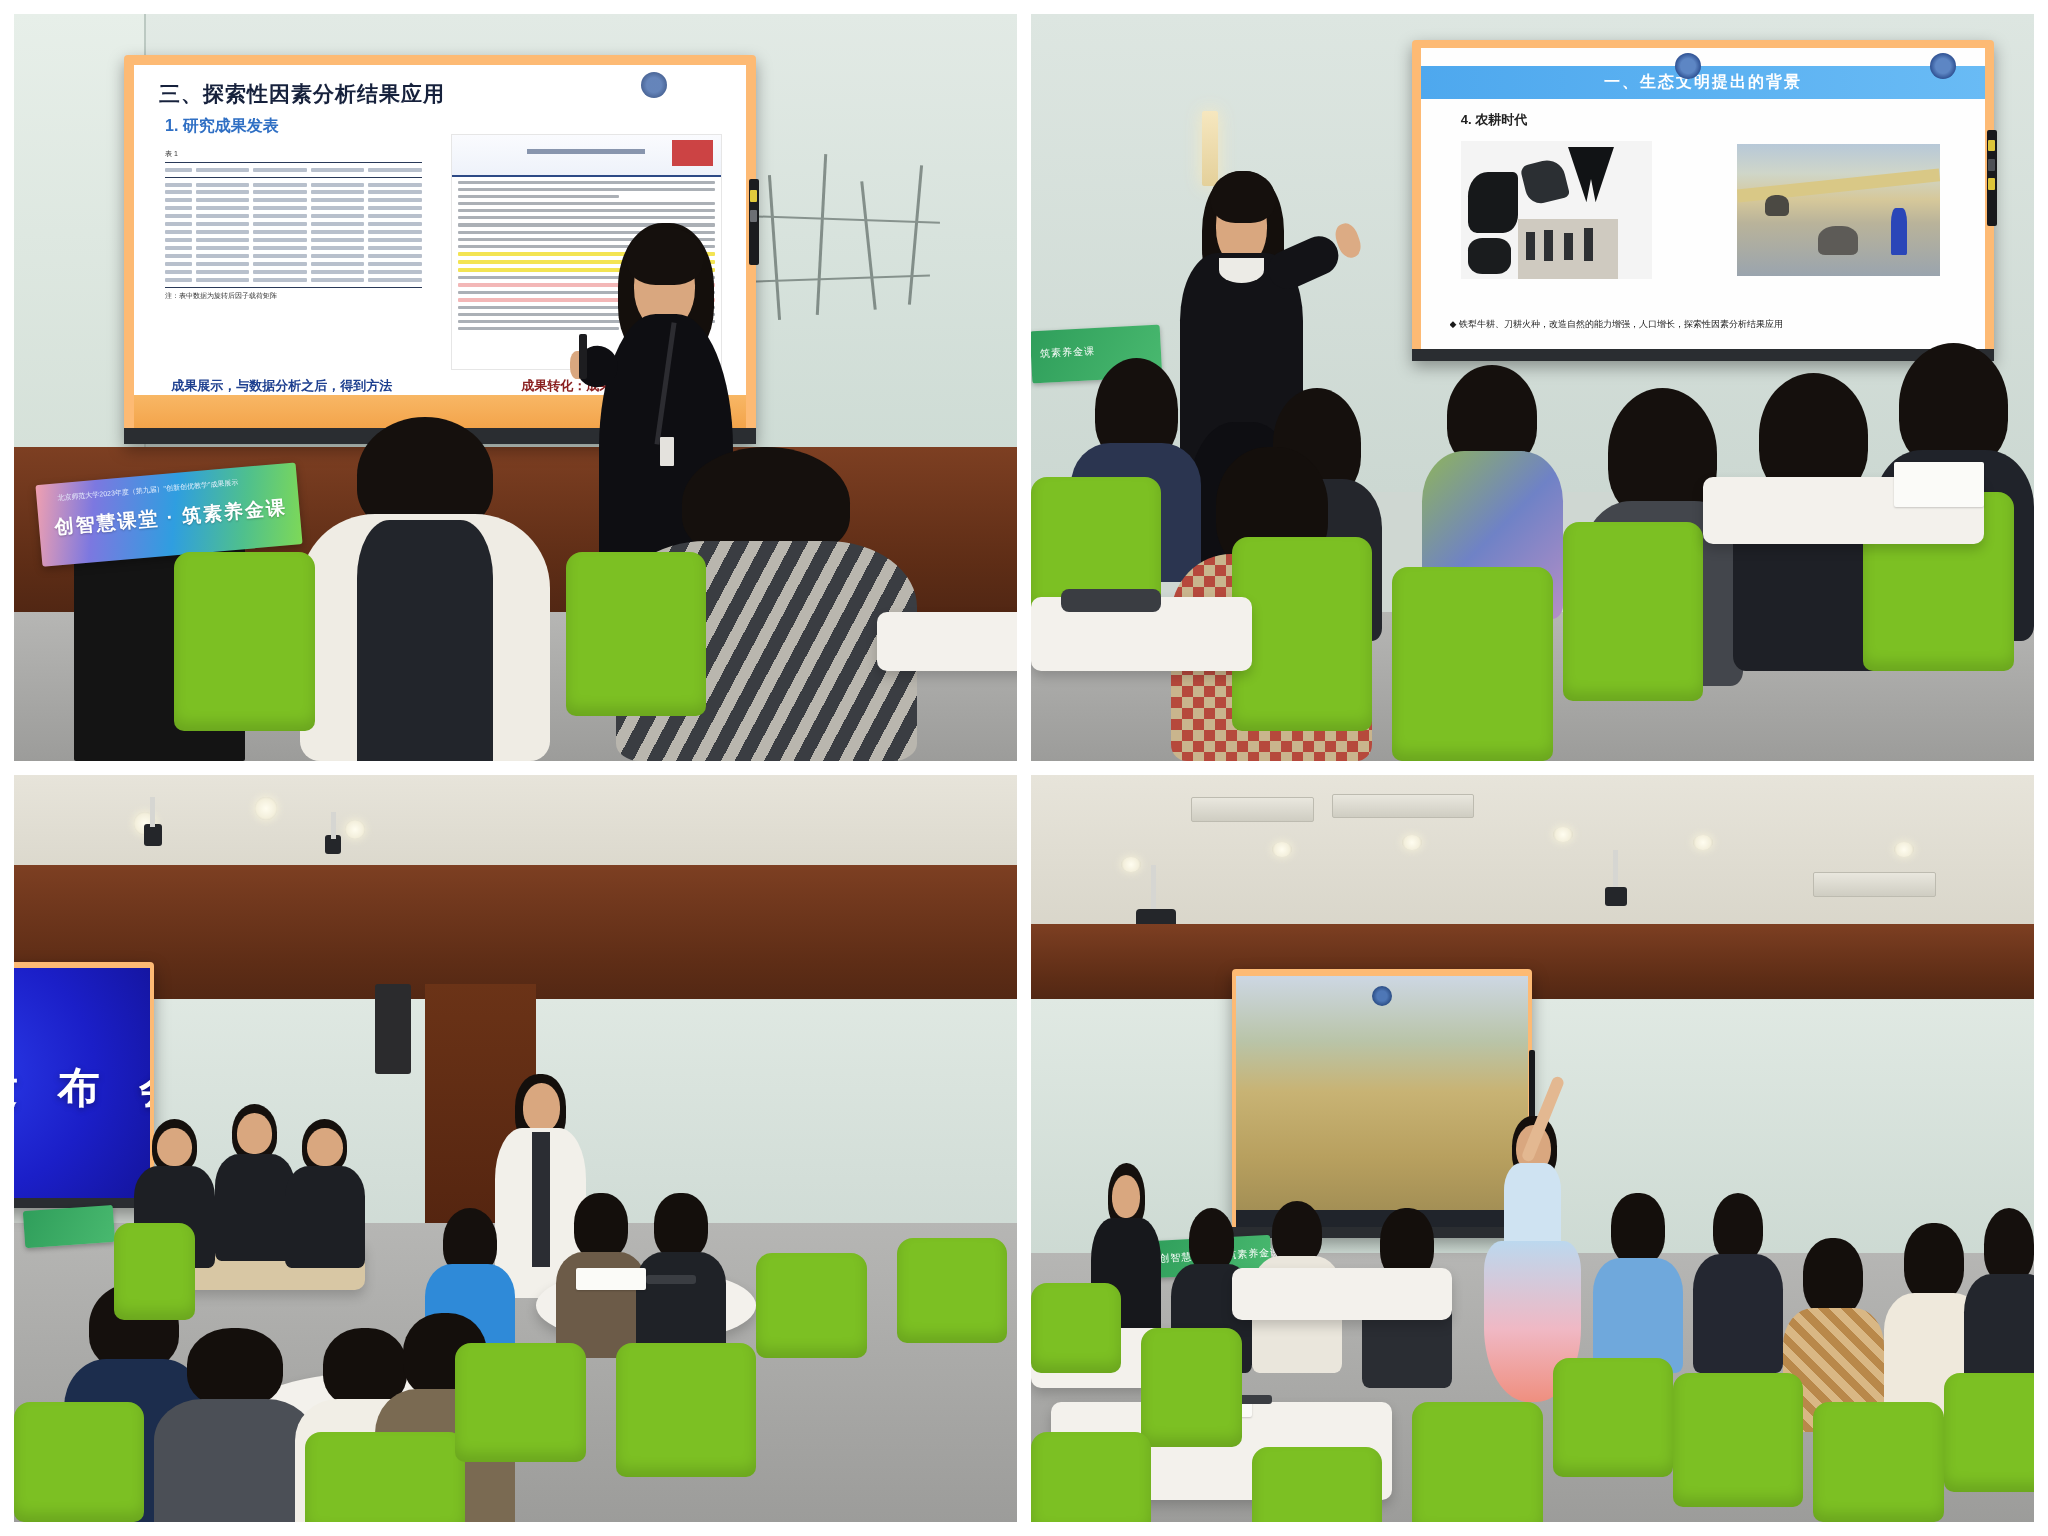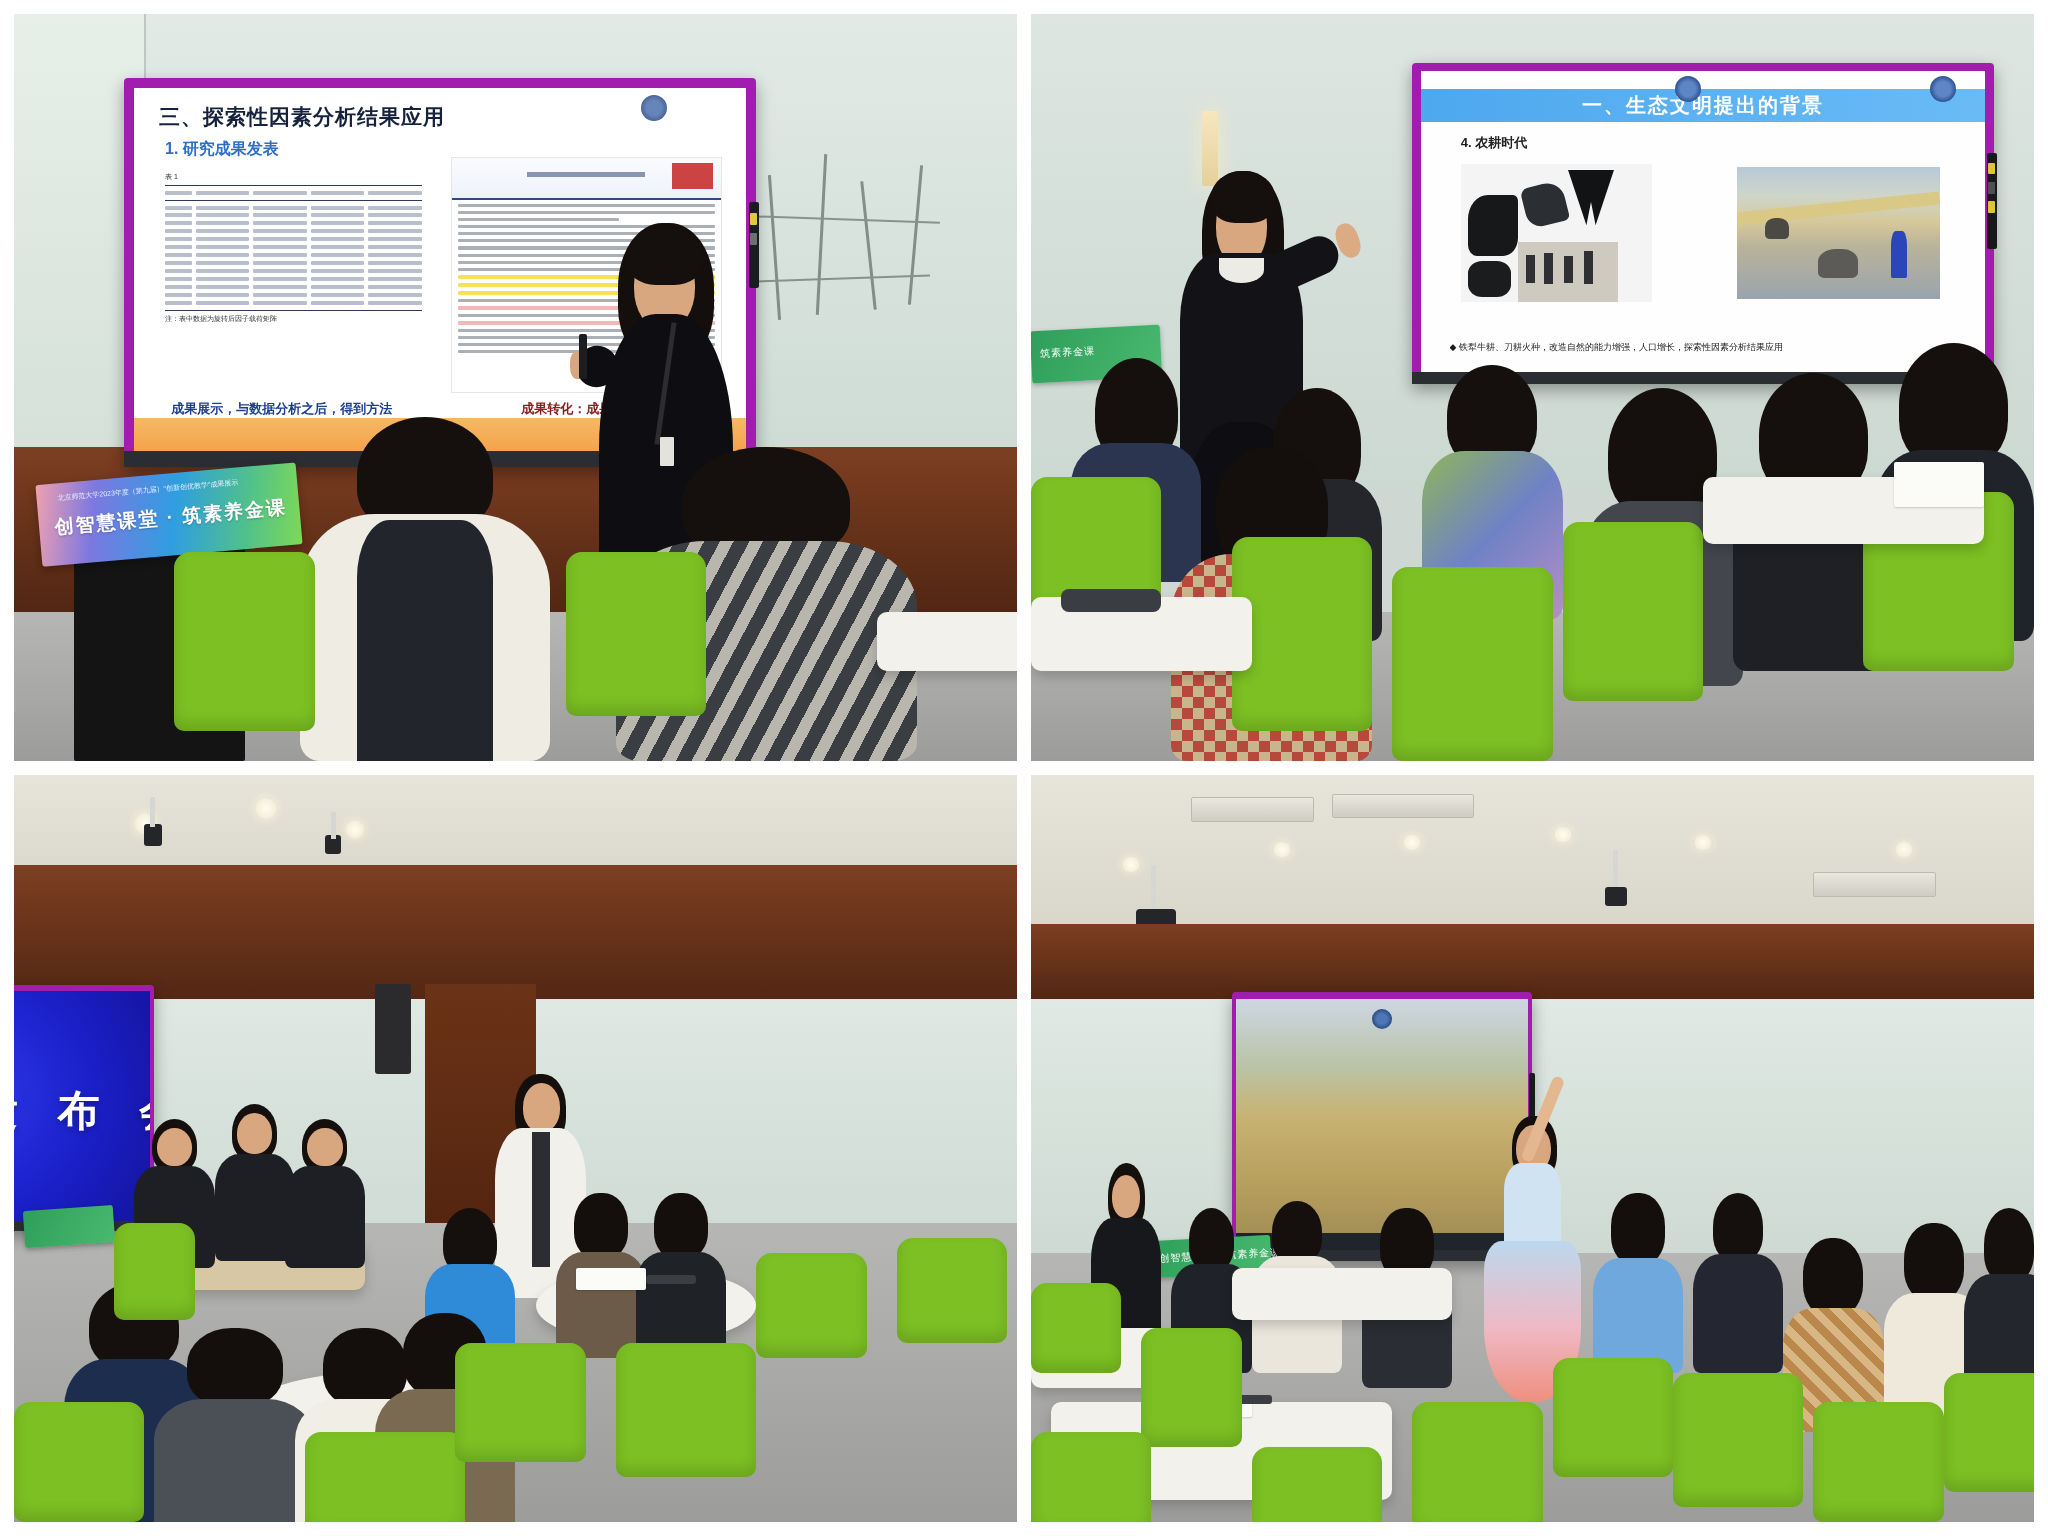--- a/index.html
+++ b/index.html
@@ -20,21 +20,21 @@
   }
   .panel{
     position:relative;overflow:hidden;background:#c9cfcb;
   }
   .wallGlass{position:absolute;background:linear-gradient(180deg,#dde7e1,#ccd8d2);}
   .wood{position:absolute;background:linear-gradient(180deg,#7d3f22,#5e2d16 60%,#4a2312);}
   .floor{position:absolute;left:0;right:0;bottom:0;background:linear-gradient(180deg,#b6b6b4,#9c9c9a);}
   .ceiling{position:absolute;left:0;right:0;top:0;background:linear-gradient(180deg,#e7e4da,#d8d5c9);}
 
   
-  .boardShell{position:absolute;background:#a21caf;border-radius:4px;box-shadow:0 6px 16px rgba(0,0,0,.35);margin-top:23px;}
+  .boardShell{position:absolute;background:#fdba74;border-radius:4px;box-shadow:0 6px 16px rgba(0,0,0,.35);}
   .boardInner{position:absolute;left:1.6%;top:2.6%;right:1.6%;bottom:4%;background:#fdfdfd;overflow:hidden;}
   .boardBottomBar{position:absolute;left:0;right:0;bottom:0;height:4%;background:#2a2d31;}
 
   
   .s1{position:absolute;inset:0;background:#ffffff;}
   .s1 .title{position:absolute;left:4%;top:4%;font-size:21px;font-weight:bold;color:#16213c;letter-spacing:1px;white-space:nowrap;}
   .s1 .sub{position:absolute;left:5%;top:14%;font-size:16px;font-weight:bold;color:#2f6fc4;white-space:nowrap;}
   .s1 .logo{position:absolute;right:13%;top:2%;width:26px;height:26px;border-radius:50%;background:radial-gradient(circle,#4a6fae 40%,#2b4b85 70%,#1d3763);opacity:.85;}
   .s1 .tableBox{position:absolute;left:5%;top:23%;width:42%;bottom:16%;}
   .s1 .tcap{font-size:7px;color:#333;margin-bottom:2px;}
@@ -50,21 +50,21 @@
   .s1 .ptxt.hl{background:#f2e34a;opacity:.95;height:4px;}
   .s1 .ptxt.hlr{background:#f2b3b3;opacity:.95;height:4px;}
   .s1 .ptxt.sh{width:60%;}
   .s1 .footL{position:absolute;left:6%;bottom:9%;font-size:13px;font-weight:bold;color:#1d3f8f;white-space:nowrap;}
   .s1 .footR{position:absolute;right:7%;bottom:9%;font-size:13px;font-weight:bold;color:#8a2020;white-space:nowrap;}
   .s1 .orangeStrip{position:absolute;left:0;right:0;bottom:0;height:9%;background:linear-gradient(180deg,#f8b765,#f3a44b);}
 
   
   .s2{position:absolute;inset:0;background:#fefefe;}
   .s2 .bandTop{position:absolute;left:0;right:0;top:6%;height:11%;background:linear-gradient(90deg,#4fa9ef,#63b7f3 60%,#58ade f0);}
-  .s2 .bandTitle{position:absolute;left:0;right:0;top:6%;height:11%;display:flex;align-items:center;justify-content:center;color:#fff;font-size:20px;font-weight:bold;letter-spacing:2px;}
+  .s2 .bandTitle{position:absolute;left:0;right:0;top:6%;height:11%;display:flex;align-items:center;justify-content:center;color:#fff;font-size:16px;font-weight:bold;letter-spacing:2px;}
   .s2 .badge{position:absolute;width:26px;height:26px;border-radius:50%;background:radial-gradient(circle,#5d86c4 40%,#2d4f91 72%,#1c3566);top:1.5%;}
   .s2 .badge.a{left:45%;}
   .s2 .badge.b{right:5%;}
   .s2 .h2{position:absolute;left:7%;top:21%;font-size:13px;font-weight:bold;color:#222;}
   .s2 .imgL{position:absolute;left:7%;top:31%;width:34%;height:46%;background:#f4f4f4;overflow:hidden;}
   .s2 .imgR{position:absolute;right:8%;top:32%;width:36%;height:44%;overflow:hidden;
             background:linear-gradient(180deg,#b7c8d8 0%,#cfd6c9 22%,#d6c89a 42%,#b9b39a 60%,#9aa4ae 100%);}
   .s2 .bullet{position:absolute;left:5%;right:5%;bottom:6%;font-size:9px;color:#1a1a1a;white-space:nowrap;overflow:hidden;}
 
   

